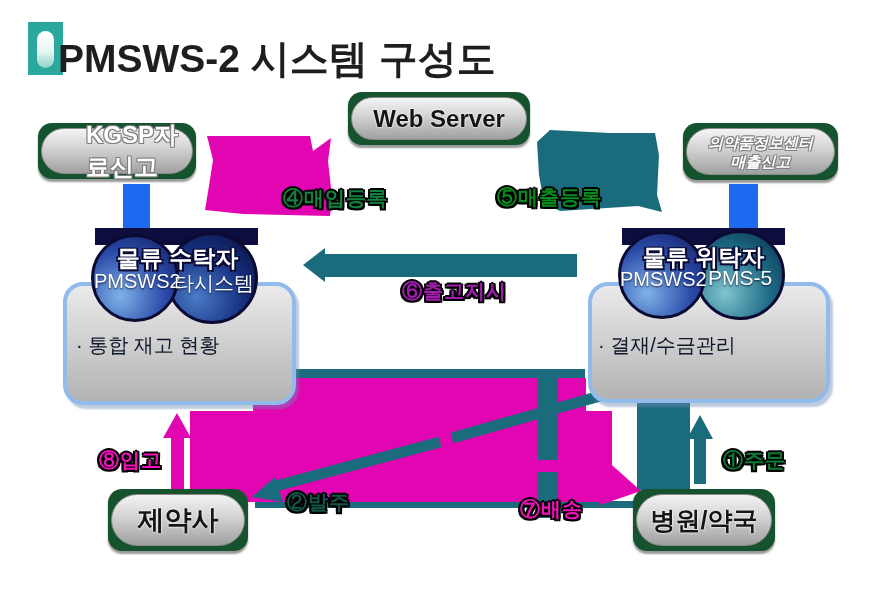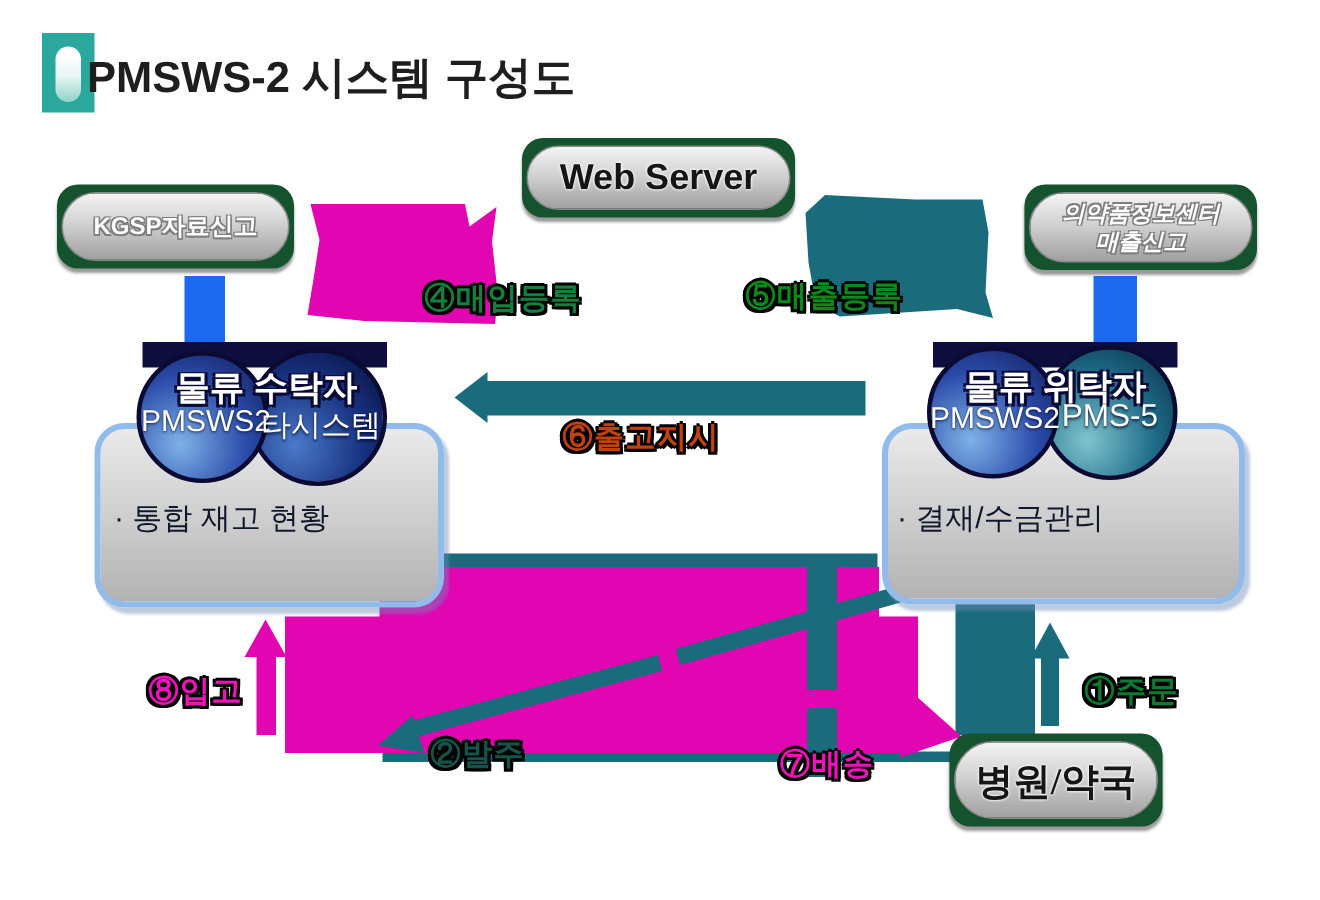--- a/index.html
+++ b/index.html
@@ -5,21 +5,21 @@
   * { margin:0; padding:0; box-sizing:border-box; }
   html,body { background:#fff; }
   .stage {
     position:relative; width:880px; height:600px; background:#ffffff;
     overflow:hidden; font-family:"Liberation Sans", sans-serif;
   }
   
   .title-icon { position:absolute; left:28px; top:22px; width:35px; height:53px; background:#2ba89d; z-index:2; }
   .title-icon .pill { position:absolute; left:9px; top:9px; width:17px; height:37px; border-radius:9px;
     background:linear-gradient(180deg,#ffffff 15%,#e6f6f3 55%,#8fd2c9 100%); }
-  .page-title { position:absolute; left:58px; top:32px; font-size:29px; font-weight:bold; color:#1e1e1e; letter-spacing:0px; z-index:2; }
+  .page-title { position:absolute; left:58px; top:32px; font-size:39px; font-weight:bold; color:#1e1e1e; letter-spacing:0px; z-index:2; }
 
   
   .capsule { position:absolute; border-radius:14px; background:#14532d; z-index:4;
     box-shadow:0 3px 2px rgba(70,70,70,.55);padding-left:13px; }
   .cap-inner { position:absolute; left:3px; right:3px; top:5px; bottom:5px; border-radius:999px;
     background:linear-gradient(180deg,#f4f4f4 0%,#d2d2d2 45%,#a0a0a0 100%);
     border:1px solid #8a8a8a; display:flex; flex-direction:column; align-items:center; justify-content:center; }
   .cap-text-dark { color:#151515; font-weight:bold; text-shadow:0 0 2px #fff,0 0 2px #fff; }
   .cap-text-white { color:#ffffff; font-weight:bold;
     text-shadow:-1px -1px 0 #7e7e7e,1px -1px 0 #7e7e7e,-1px 1px 0 #7e7e7e,1px 1px 0 #7e7e7e; }
@@ -101,21 +101,21 @@
   <div class="page-title">PMSWS-2 시스템 구성도</div>
 
   <div class="capsule" style="left:348px;top:92px;width:182px;height:53px;">
     <div class="cap-inner">
       <span class="cap-text-dark" style="font-size:24px;">Web Server</span>
     </div>
   </div>
 
   <div class="capsule" style="left:38px;top:123px;width:158px;height:56px;">
     <div class="cap-inner">
-      <span class="cap-text-white" style="font-size:16px;">KGSP자료신고</span>
+      <span class="cap-text-white" style="font-size:24px;margin-left:44px;">KGSP자료신고</span>
     </div>
   </div>
 
   <div class="capsule" style="left:683px;top:123px;width:155px;height:57px;font-style:italic;">
     <div class="cap-inner">
       <span class="cap-text-white" style="font-size:15px;line-height:19px;">의약품정보센터</span>
       <span class="cap-text-white" style="font-size:15px;line-height:19px;">매출신고</span>
     </div>
   </div>
 
@@ -133,28 +133,33 @@
 
   <div class="headerbar" style="left:622px;top:228px;width:163px;"></div>
   <div class="panel" style="left:588px;top:282px;width:242px;height:121px;"></div>
   <div class="circle tealc" style="left:695px;top:230px;width:90px;height:90px;"></div>
   <div class="circle blue" style="left:618px;top:231px;width:88px;height:88px;"></div>
   <div class="module-title" style="left:622px;top:242px;width:163px;">물류 위탁자</div>
   <div class="circle-label" style="left:620px;top:268px;width:86px;">PMSWS2</div>
   <div class="circle-label" style="left:697px;top:266px;width:86px;font-size:21px;">PMS-5</div>
   <div class="panel-row" style="left:598px;top:332px;">· 결재/수금관리</div>
 
+  <div class="capsule" style="left:108px;top:489px;width:140px;height:62px;">
+    <div class="cap-inner">
+      <span class="cap-text-dark" style="font-size:27px;">제약사</span>
+    </div>
+  </div>
 
-  <div class="capsule" style="left:633px;top:489px;width:142px;height:62px;font-family:Liberation Serif, serif;">
+  <div class="capsule" style="left:633px;top:489px;width:142px;height:62px;">
     <div class="cap-inner">
       <span class="cap-text-dark" style="font-size:25px;">병원/약국</span>
     </div>
   </div>
 
   <div class="flow-label" style="left:283px;top:185px;color:#15803d;">④매입등록</div>
   <div class="flow-label" style="left:497px;top:184px;color:#0a8a1c;">⑤매출등록</div>
-  <div class="flow-label" style="left:375px;top:278px;color:#c2410c;">⑥출고지시</div>
+  <div class="flow-label" style="left:402px;top:278px;color:#a21caf;">⑥출고지시</div>
   <div class="flow-label" style="left:99px;top:447px;color:#f112bc;">⑧입고</div>
   <div class="flow-label" style="left:723px;top:447px;color:#0b7a33;">①주문</div>
   <div class="flow-label" style="left:287px;top:489px;color:#14544a;">②발주</div>
   <div class="flow-label" style="left:520px;top:496px;color:#f112bc;">⑦배송</div>
 
 </div>
 
 </body></html>

